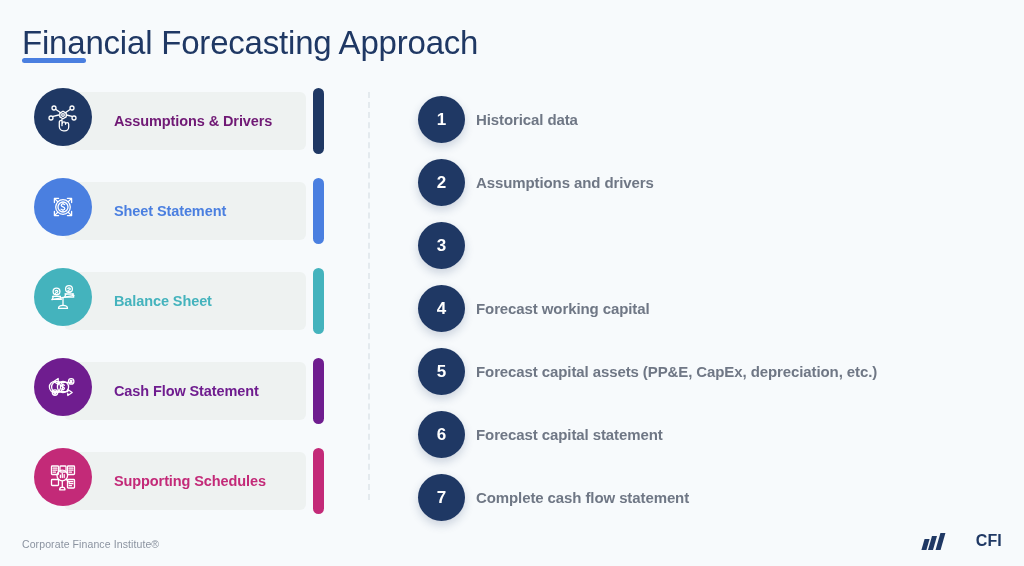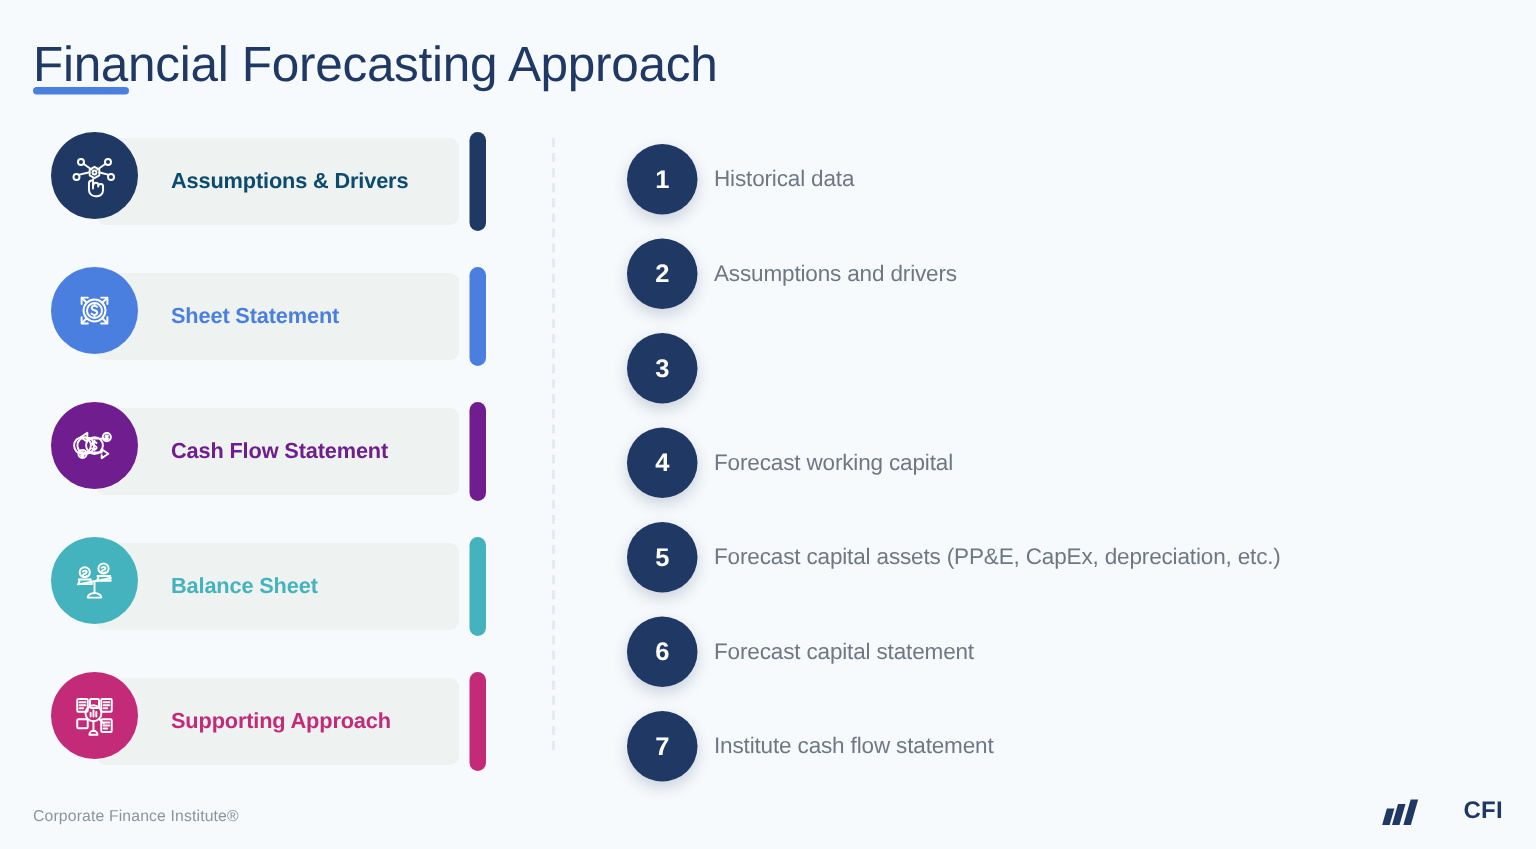--- a/index.html
+++ b/index.html
@@ -128,20 +128,21 @@
     font-size: 17px;
     font-weight: 700;
     box-shadow: 0 4px 10px rgba(31,56,100,0.20);
   }
   .step-text {
     margin-left: 11px;
     font-size: 15px;
     color: #6f7785;
     letter-spacing: -0.1px;
     white-space: nowrap;
+    font-weight: bold;
   }
 
   
   .footer-credit {
     position: absolute;
     left: 22px;
     bottom: 16px;
     font-size: 10.5px;
     color: #8b93a0;
     letter-spacing: 0.1px;
@@ -179,21 +180,21 @@
 <div class="title">Financial Forecasting Approach</div>
 <div class="title-underline"></div>
 
 <div class="divider"></div>
 
 <div class="cards">
 
   <div class="card">
     <div class="card-bar" style="background:#1f3864"></div>
     <div class="card-body">
-      <span class="card-label" style="color:#0c4a6e">Assumptions &amp; Drivers</span>
+      <span class="card-label" style="color:#701a75">Assumptions &amp; Drivers</span>
     </div>
     <div class="card-icon" style="background:#1f3864">
       <svg width="34" height="34" viewBox="0 0 34 34" fill="none" stroke="#ffffff" stroke-width="1.3" stroke-linecap="round" stroke-linejoin="round">
         <circle cx="8" cy="8" r="2"></circle>
         <circle cx="26" cy="8" r="2"></circle>
         <circle cx="5" cy="18" r="2"></circle>
         <circle cx="28" cy="18" r="2"></circle>
         <path d="M9.6 9.2 L15 13 M24.4 9.2 L19 13 M7 16.4 L13 15 M26 16.4 L20.5 15"></path>
         <path d="M17 11.2 l3.2 1.9 v3.8 L17 18.8 l-3.2 -1.9 v-3.8 Z"></path>
         <circle cx="17" cy="15" r="1.3"></circle>
@@ -209,20 +210,41 @@
     </div>
     <div class="card-icon" style="background:#4a7fe0">
       <svg width="34" height="34" viewBox="0 0 34 34" fill="none" stroke="#ffffff" stroke-width="1.3" stroke-linecap="round" stroke-linejoin="round">
         <circle cx="17" cy="17" r="7.3"></circle>
         <circle cx="17" cy="17" r="5"></circle>
         <path d="M18.7 14.6 c-.5-.5-1.1-.7-1.8-.7 -1 0-1.7 .6-1.7 1.4 0 2 3.6 1.1 3.6 3.1 0 .9-.8 1.5-1.9 1.5 -.7 0-1.4-.3-1.9-.8 M17 12.9 v1 M17 20 v1.1"></path>
         <path d="M11.8 11.8 L8.4 8.4 M8.4 8.4 l0 4.2 M8.4 8.4 l4.2 0"></path>
         <path d="M22.2 22.2 l3.4 3.4 M25.6 25.6 l0-4.2 M25.6 25.6 l-4.2 0"></path>
         <path d="M22.2 11.8 l3.4-3.4 M25.6 8.4 l-4.2 0 M25.6 8.4 l0 4.2"></path>
         <path d="M11.8 22.2 L8.4 25.6 M8.4 25.6 l4.2 0 M8.4 25.6 l0-4.2"></path>
+      </svg>
+    </div>
+  </div>
+
+  <div class="card">
+    <div class="card-bar" style="background:#44b3bd"></div>
+    <div class="card-body">
+      <span class="card-label" style="color:#44b3bd">Balance Sheet</span>
+    </div>
+    <div class="card-icon" style="background:#44b3bd">
+      <svg width="34" height="34" viewBox="0 0 34 34" fill="none" stroke="#ffffff" stroke-width="1.3" stroke-linecap="round" stroke-linejoin="round">
+        <circle cx="10.5" cy="11.5" r="3.4"></circle>
+        <path d="M9.3 11 c.3-.4 .8-.6 1.3-.6 .7 0 1.2 .4 1.2 1 0 1.4-2.5 .8-2.5 2.2 0 .6 .5 1 1.2 1 .5 0 1-.2 1.3-.6"></path>
+        <circle cx="23" cy="9" r="3.4"></circle>
+        <path d="M21.8 8.5 c.3-.4 .8-.6 1.3-.6 .7 0 1.2 .4 1.2 1 0 1.4-2.5 .8-2.5 2.2 0 .6 .5 1 1.2 1 .5 0 1-.2 1.3-.6"></path>
+        <path d="M6.5 16.3 h8 M19 14 h8.5"></path>
+        <path d="M7.4 16.3 l-1.2 3.1 h9.1 l-1.2-3.1"></path>
+        <path d="M19.9 14 l-1.2 3.1 h9.1 l-1.2-3.1"></path>
+        <path d="M6 19.6 L28 15.3"></path>
+        <path d="M17 17.5 v8"></path>
+        <path d="M12.5 28.4 c0-1.7 2-3 4.5-3 s4.5 1.3 4.5 3 Z"></path>
       </svg>
     </div>
   </div>
 
   <div class="card">
     <div class="card-bar" style="background:#6f1d8f"></div>
     <div class="card-body">
       <span class="card-label" style="color:#6f1d8f">Cash Flow Statement</span>
     </div>
     <div class="card-icon" style="background:#6f1d8f">
@@ -235,44 +257,23 @@
         <path d="M25.8 12.4 H12.2 l0 2.1 -4.4-3 4.4-3 0 2.1"></path>
         <circle cx="25.2" cy="11.4" r="2.7"></circle>
         <path d="M26 10.6 c-.3-.2-.6-.3-.9-.3 -.5 0-.8 .3-.8 .6 0 .9 1.7 .5 1.7 1.4 0 .4-.4 .7-.9 .7 -.3 0-.7-.1-.9-.4"></path>
         <circle cx="9" cy="22.6" r="2.7"></circle>
         <path d="M9.8 21.8 c-.3-.2-.6-.3-.9-.3 -.5 0-.8 .3-.8 .6 0 .9 1.7 .5 1.7 1.4 0 .4-.4 .7-.9 .7 -.3 0-.7-.1-.9-.4"></path>
       </svg>
     </div>
   </div>
 
   <div class="card">
-    <div class="card-bar" style="background:#44b3bd"></div>
-    <div class="card-body">
-      <span class="card-label" style="color:#44b3bd">Balance Sheet</span>
-    </div>
-    <div class="card-icon" style="background:#44b3bd">
-      <svg width="34" height="34" viewBox="0 0 34 34" fill="none" stroke="#ffffff" stroke-width="1.3" stroke-linecap="round" stroke-linejoin="round">
-        <circle cx="10.5" cy="11.5" r="3.4"></circle>
-        <path d="M9.3 11 c.3-.4 .8-.6 1.3-.6 .7 0 1.2 .4 1.2 1 0 1.4-2.5 .8-2.5 2.2 0 .6 .5 1 1.2 1 .5 0 1-.2 1.3-.6"></path>
-        <circle cx="23" cy="9" r="3.4"></circle>
-        <path d="M21.8 8.5 c.3-.4 .8-.6 1.3-.6 .7 0 1.2 .4 1.2 1 0 1.4-2.5 .8-2.5 2.2 0 .6 .5 1 1.2 1 .5 0 1-.2 1.3-.6"></path>
-        <path d="M6.5 16.3 h8 M19 14 h8.5"></path>
-        <path d="M7.4 16.3 l-1.2 3.1 h9.1 l-1.2-3.1"></path>
-        <path d="M19.9 14 l-1.2 3.1 h9.1 l-1.2-3.1"></path>
-        <path d="M6 19.6 L28 15.3"></path>
-        <path d="M17 17.5 v8"></path>
-        <path d="M12.5 28.4 c0-1.7 2-3 4.5-3 s4.5 1.3 4.5 3 Z"></path>
-      </svg>
-    </div>
-  </div>
-
-  <div class="card">
     <div class="card-bar" style="background:#c32a78"></div>
     <div class="card-body">
-      <span class="card-label" style="color:#c32a78">Supporting Approach</span>
+      <span class="card-label" style="color:#c32a78">Supporting Schedules</span>
     </div>
     <div class="card-icon" style="background:#c32a78">
       <svg width="34" height="34" viewBox="0 0 34 34" fill="none" stroke="#ffffff" stroke-width="1.3" stroke-linecap="round" stroke-linejoin="round">
         <rect x="5.5" y="6" width="7" height="8.5" rx="0.8"></rect>
         <path d="M7.1 8.2 h3.8 M7.1 10.2 h3.8 M7.1 12.2 h2.4"></path>
         <rect x="14" y="6" width="6" height="6" rx="0.8"></rect>
         <rect x="21.5" y="6" width="7" height="8.5" rx="0.8"></rect>
         <path d="M23.1 8.2 h3.8 M23.1 10.2 h3.8 M23.1 12.2 h2.4"></path>
         <rect x="5.5" y="19.5" width="7" height="6" rx="0.8"></rect>
         <rect x="21.5" y="19.5" width="7" height="8.5" rx="0.8"></rect>
@@ -313,21 +314,21 @@
     <div class="step-text">Forecast capital assets (PP&amp;E, CapEx, depreciation, etc.)</div>
   </div>
 
   <div class="step">
     <div class="step-badge">6</div>
     <div class="step-text">Forecast capital statement</div>
   </div>
 
   <div class="step">
     <div class="step-badge">7</div>
-    <div class="step-text">Institute cash flow statement</div>
+    <div class="step-text">Complete cash flow statement</div>
   </div>
 
 </div>
 
 <div class="footer-credit">Corporate Finance Institute®</div>
 
 <div class="logo">
   <span class="logo-marks">
     <span class="logo-mark m1"></span>
     <span class="logo-mark m2"></span>

